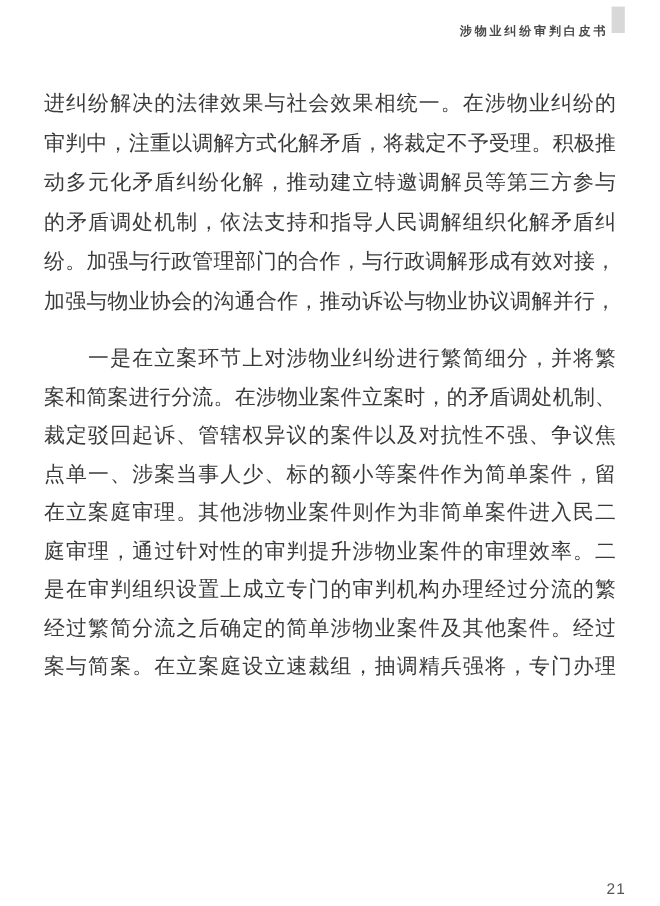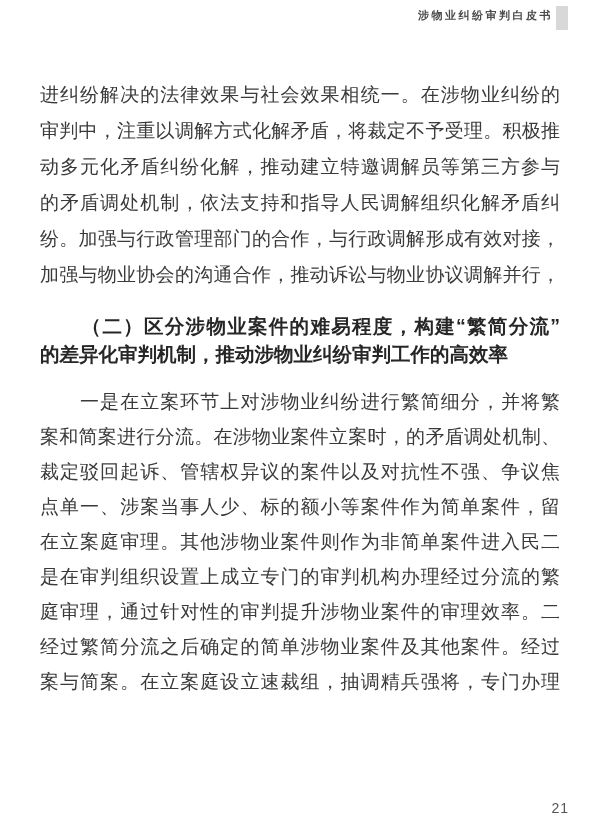--- a/index.html
+++ b/index.html
@@ -12,21 +12,21 @@
   }
   html,body{margin:0;padding:0;}
   body{
     width:600px;height:824px;
     background:var(--bg);
     font-family:"Liberation Sans","DejaVu Sans",sans-serif;
     position:relative;overflow:hidden;
   }
   .page{position:absolute;inset:0;background:var(--bg);}
   .running-header-title{
-    position:absolute;top:8px;right:47px;
+    position:absolute;top:21px;right:47px;
     font-size:11px;font-weight:bold;letter-spacing:2.5px;
     color:var(--header-text);white-space:nowrap;
   }
   .header-bar{
     position:absolute;top:6px;right:32px;
     width:12px;height:24px;background:var(--accent-bar);
   }
   .body-text{
     position:absolute;left:40px;top:77px;width:520px;
     color:var(--body-text);font-size:19px;
@@ -59,33 +59,29 @@
   <div class="body-text">
     <div class="para body-1">
         <div class="line">进纠纷解决的法律效果与社会效果相统一。在涉物业纠纷的</div>
         <div class="line">审判中，注重以调解方式化解矛盾，将裁定不予受理。积极推</div>
         <div class="line">动多元化矛盾纠纷化解，推动建立特邀调解员等第三方参与</div>
         <div class="line">的矛盾调处机制，依法支持和指导人民调解组织化解矛盾纠</div>
         <div class="line">纷。加强与行政管理部门的合作，与行政调解形成有效对接，</div>
         <div class="line">加强与物业协会的沟通合作，推动诉讼与物业协议调解并行，</div>
       </div>
 
-    <div class="para heading">
-        <div class="line">　　（二）区分涉物业案件的难易程度，构建“繁简分流”</div>
-        <div class="line para-end">的差异化审判机制，推动涉物业纠纷审判工作的高效率</div>
-      </div>
 
     <div class="para body-2">
         <div class="line">　　一是在立案环节上对涉物业纠纷进行繁简细分，并将繁</div>
         <div class="line">案和简案进行分流。在涉物业案件立案时，的矛盾调处机制、</div>
         <div class="line">裁定驳回起诉、管辖权异议的案件以及对抗性不强、争议焦</div>
         <div class="line">点单一、涉案当事人少、标的额小等案件作为简单案件，留</div>
         <div class="line">在立案庭审理。其他涉物业案件则作为非简单案件进入民二</div>
+        <div class="line">庭审理，通过针对性的审判提升涉物业案件的审理效率。二</div>
         <div class="line">是在审判组织设置上成立专门的审判机构办理经过分流的繁</div>
-        <div class="line">庭审理，通过针对性的审判提升涉物业案件的审理效率。二</div>
         <div class="line">经过繁简分流之后确定的简单涉物业案件及其他案件。经过</div>
         <div class="line">案与简案。在立案庭设立速裁组，抽调精兵强将，专门办理</div>
       </div>
   </div>
 
   <span class="page-number">21</span>
 
 </div>
 
 </body></html>

